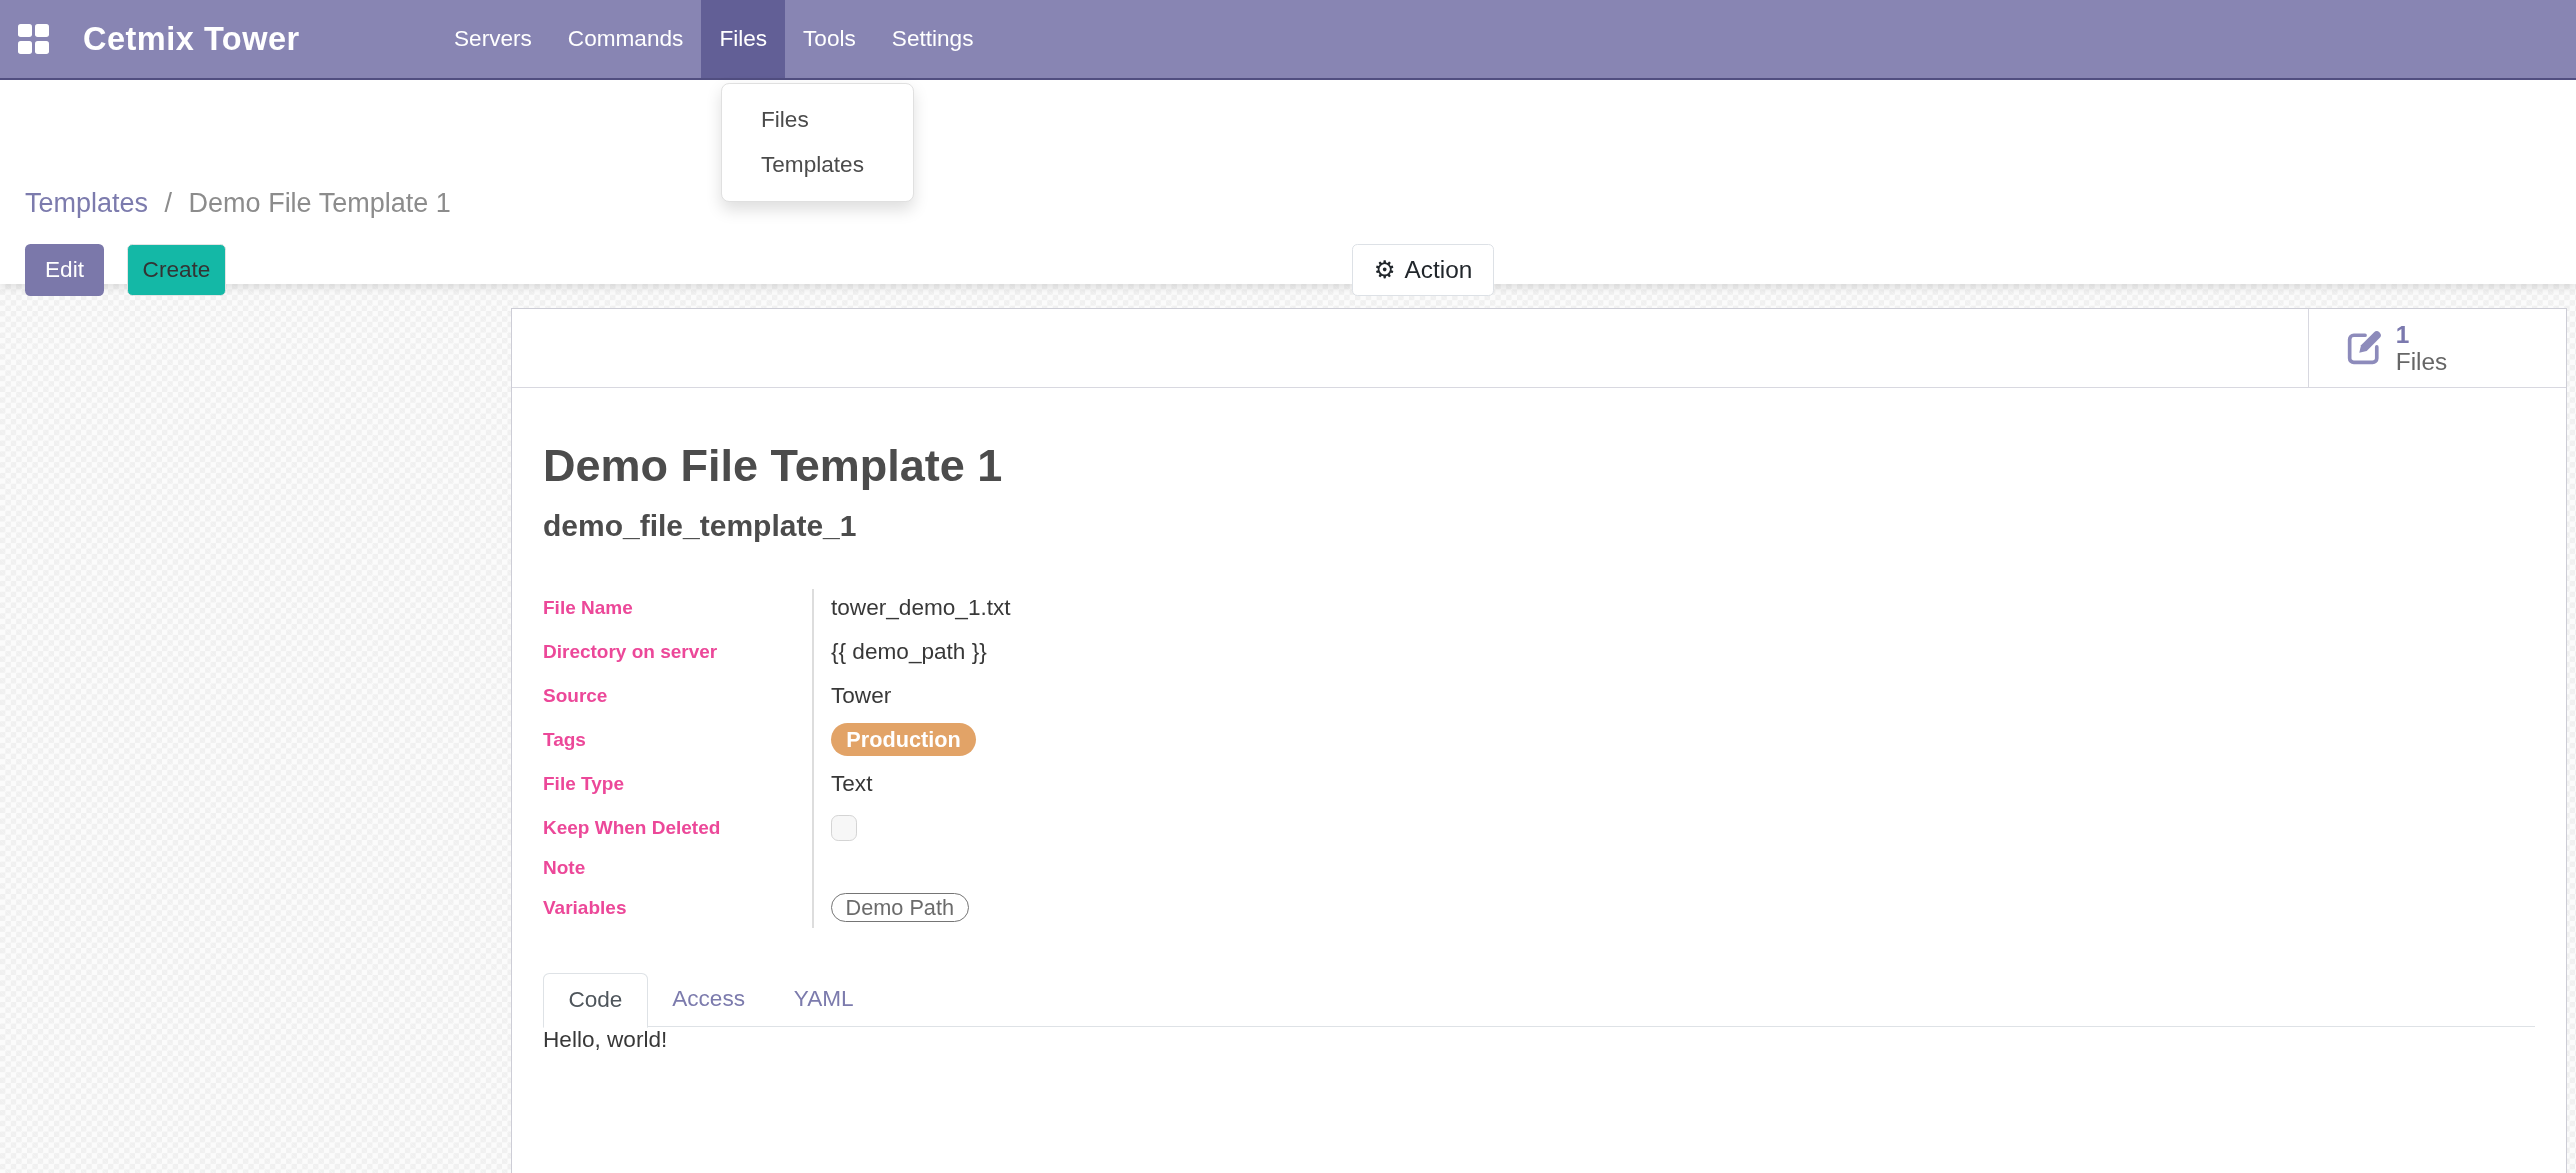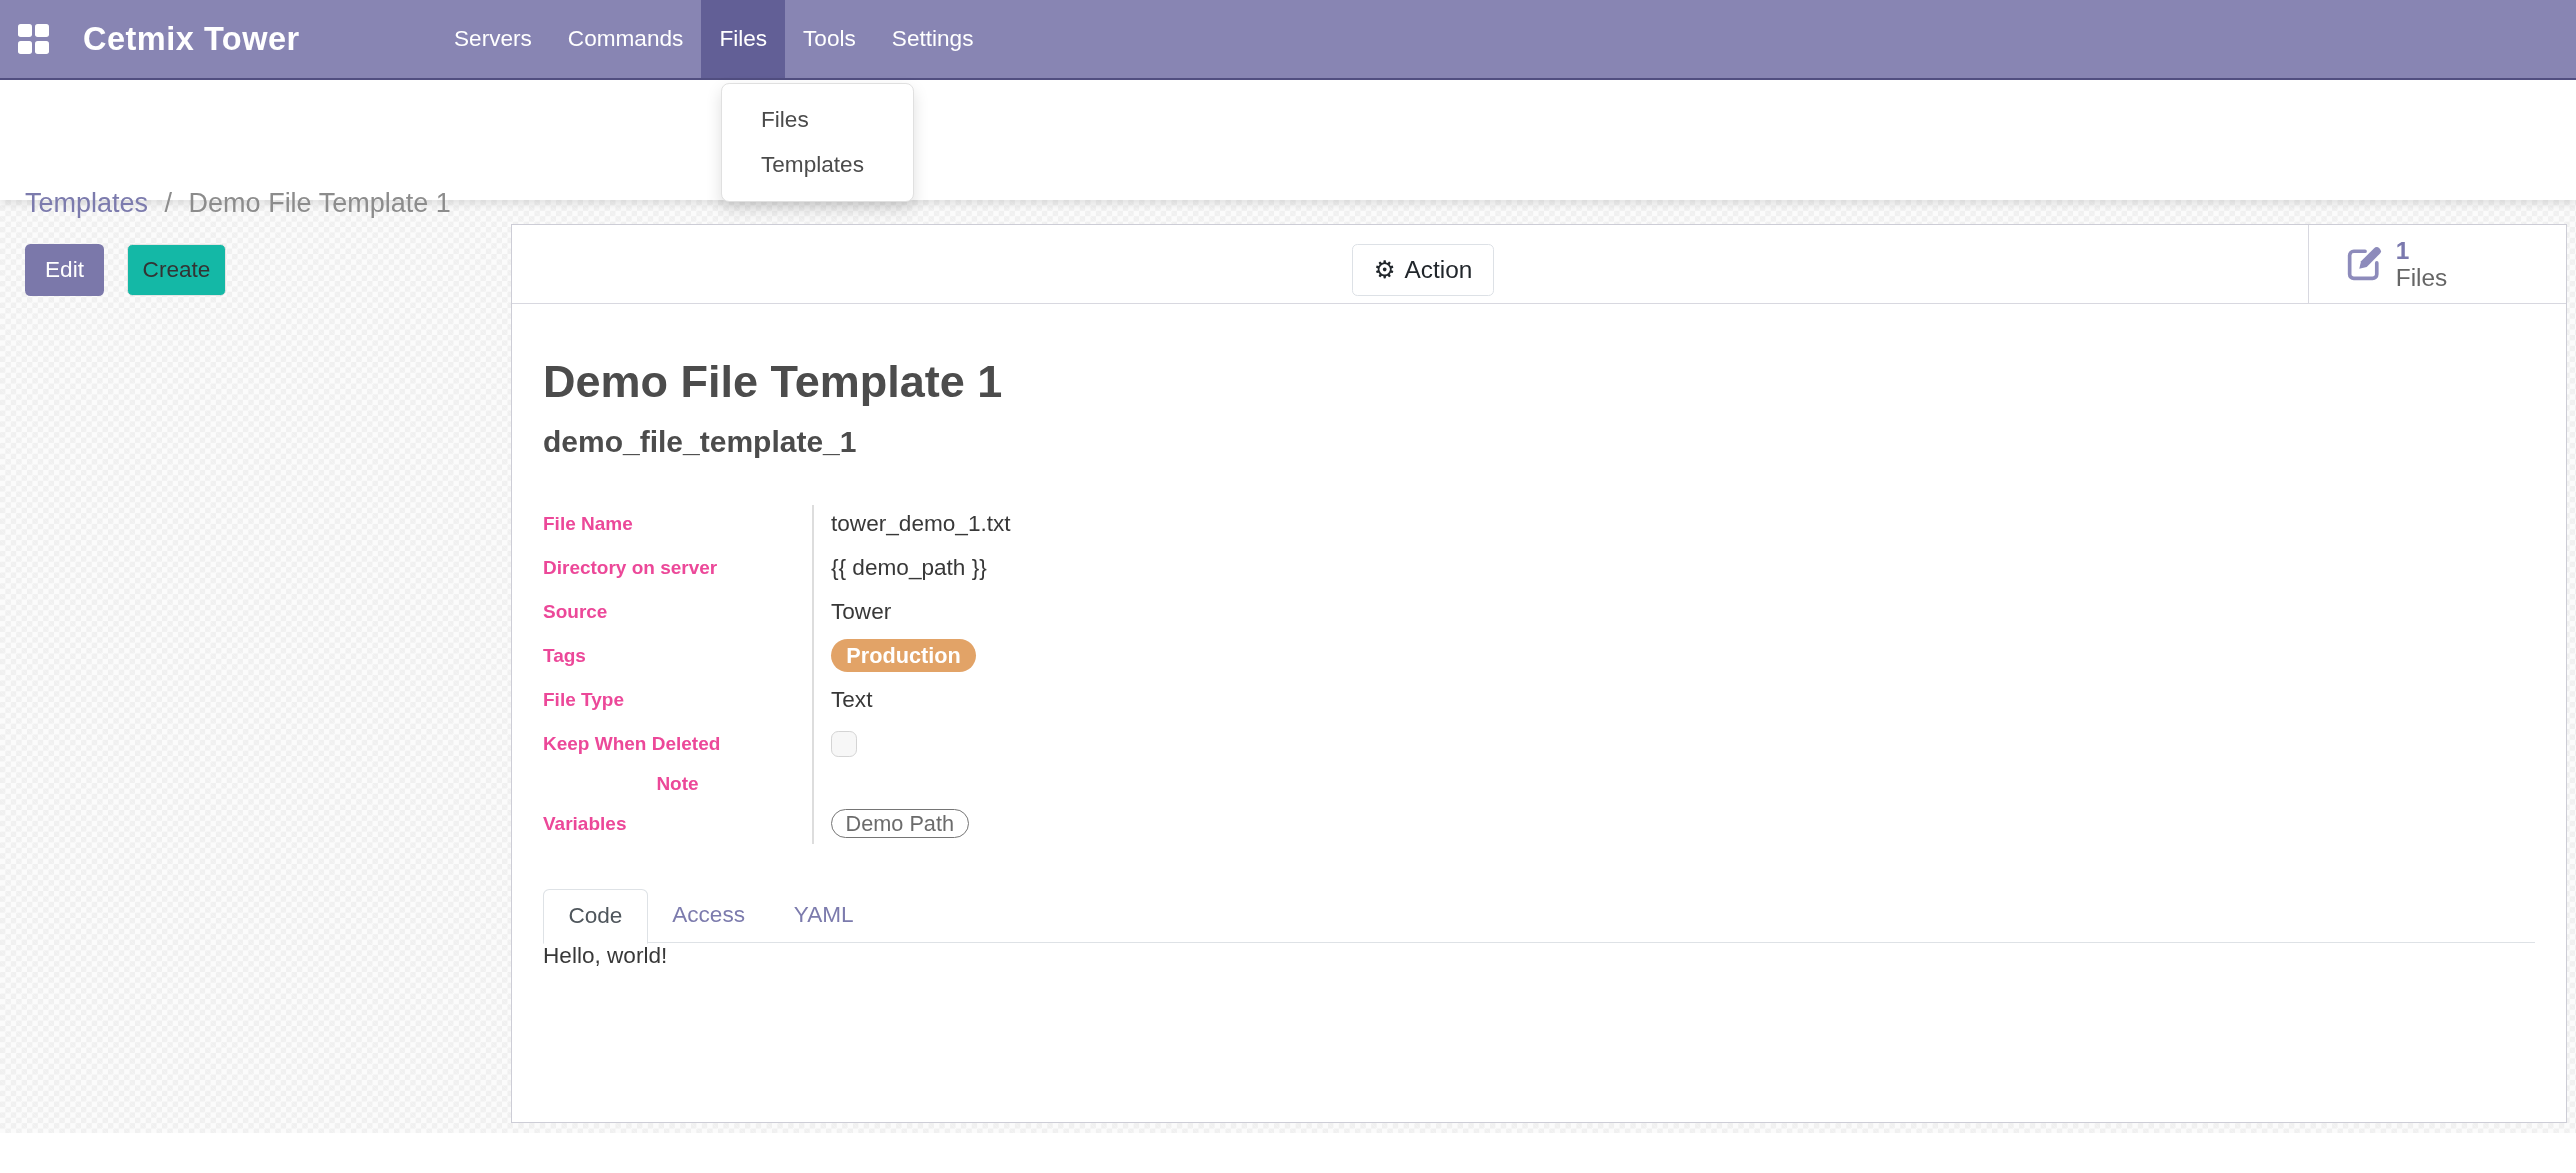--- a/index.html
+++ b/index.html
@@ -19,21 +19,21 @@
   .nav-item.active { background: #625f96; }
 
   
   .dropdown { position: absolute; left: 721px; top: 83px; width: 193px;
     background: #ffffff; border: 0.9px solid #e0e0e0; border-radius: 8.1px;
     box-shadow: 0 7.2px 16.2px rgba(0,0,0,.13); padding: 12.6px 0 14.4px 0; z-index: 40; }
   .dropdown-item { height: 45px; line-height: 45px; padding-left: 39px;
     font-size: 22.6px; color: #4b4b4b; cursor: pointer; }
 
   
-  .control-panel { position: relative; height: 120px; background: #ffffff;
+  .control-panel { position: relative; height: 204px; background: #ffffff;
     box-shadow: 0 5.4px 8.1px rgba(0,0,0,.10); z-index: 20; }
   .breadcrumb { position: absolute; left: 25px; top: 108px; font-size: 27px; white-space: nowrap; }
   .crumb-link { color: #7c7bad; cursor: pointer; }
   .crumb-sep { color: #8c8c8c; padding: 0 9px; }
   .crumb-current { color: #8c8c8c; }
   .btn { position: absolute; top: 164px; height: 52px; border-radius: 5.4px;
     font-size: 22.6px; font-family: "Liberation Sans", sans-serif;
     display: flex; align-items: center; justify-content: center; cursor: pointer; }
   .btn-edit { left: 25px; width: 79px; background: #7b78aa; color: #ffffff; border: none; }
   .btn-create { left: 127px; width: 99px; background: #14b8a6; color: #333333;
@@ -62,21 +62,21 @@
   .stat-count { color: #7b79ae; font-size: 24.4px; font-weight: 600; }
   .stat-label { color: #666666; font-size: 24.4px; }
 
   .sheet { padding: 0 31px; }
   .form-title { margin-top: 52px; font-size: 45px; font-weight: 700; color: #4c4c4c; }
   .form-subtitle { margin-top: 17px; font-size: 30px; font-weight: 700; color: #4c4c4c; }
 
   .fields { position: relative; margin-top: 43px; }
   .v-rule { position: absolute; left: 269px; top: 3.6px; bottom: 1.8px; width: 1.8px; background: #dddddd; }
   .field-row { display: flex; min-height: 44px; align-items: center; }
-  .field-row.short { min-height: 36px; text-align: center; }
+  .field-row.short { min-height: 36px; }
   .field-label { width: 269px; font-size: 19px; font-weight: 700; color: #ec4899; }
   .field-value { padding-left: 19px; font-size: 22.6px; color: #383838; }
   .tag-badge { display: inline-block; background: #e2a367; color: #ffffff;
     font-size: 21.7px; font-weight: 600; padding: 3.6px 15.3px; border-radius: 18px; }
   .checkbox { width: 26px; height: 26px; border: 1.8px solid #d4d4d4; border-radius: 7.2px;
     background: #f7f7f7; cursor: pointer; }
   .var-pill { display: inline-block; border: 1.8px solid #757575; color: #6b6b6b;
     font-size: 21.7px; padding: 0.9px 13.5px; border-radius: 17px; }
 
   .tabbar { margin-top: 43px; display: flex; border-bottom: 1.8px solid #dee2e6; }

